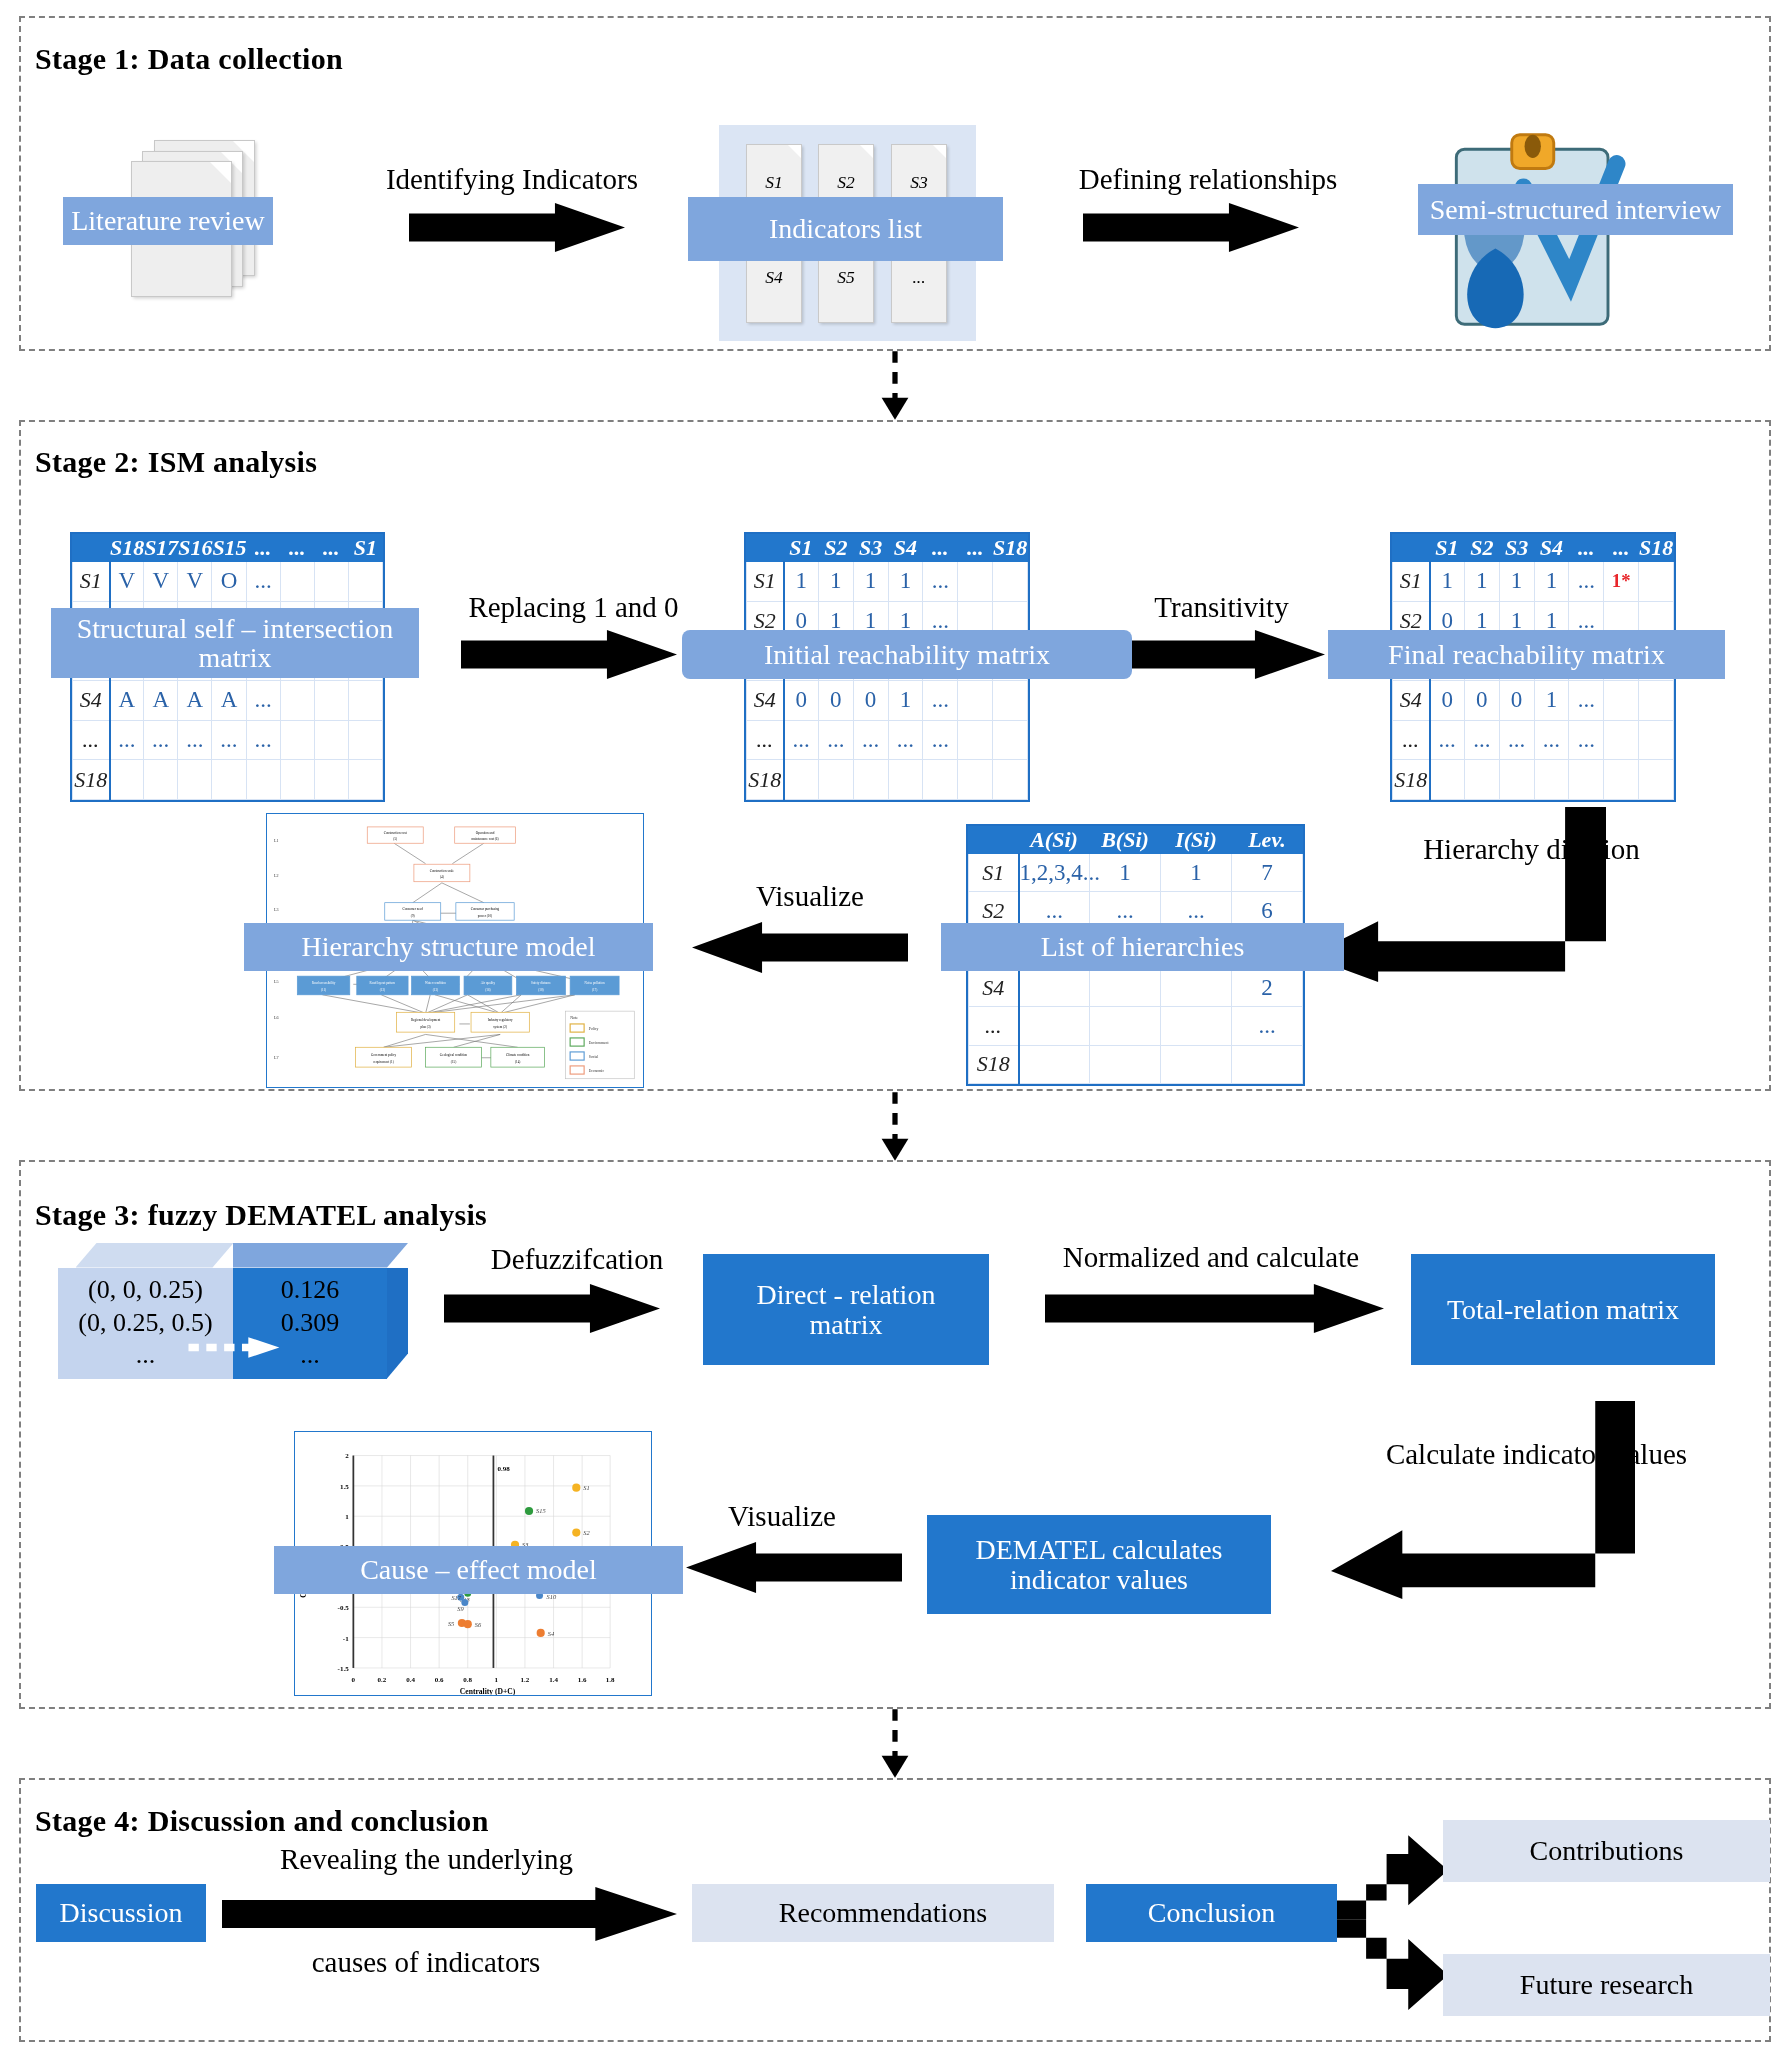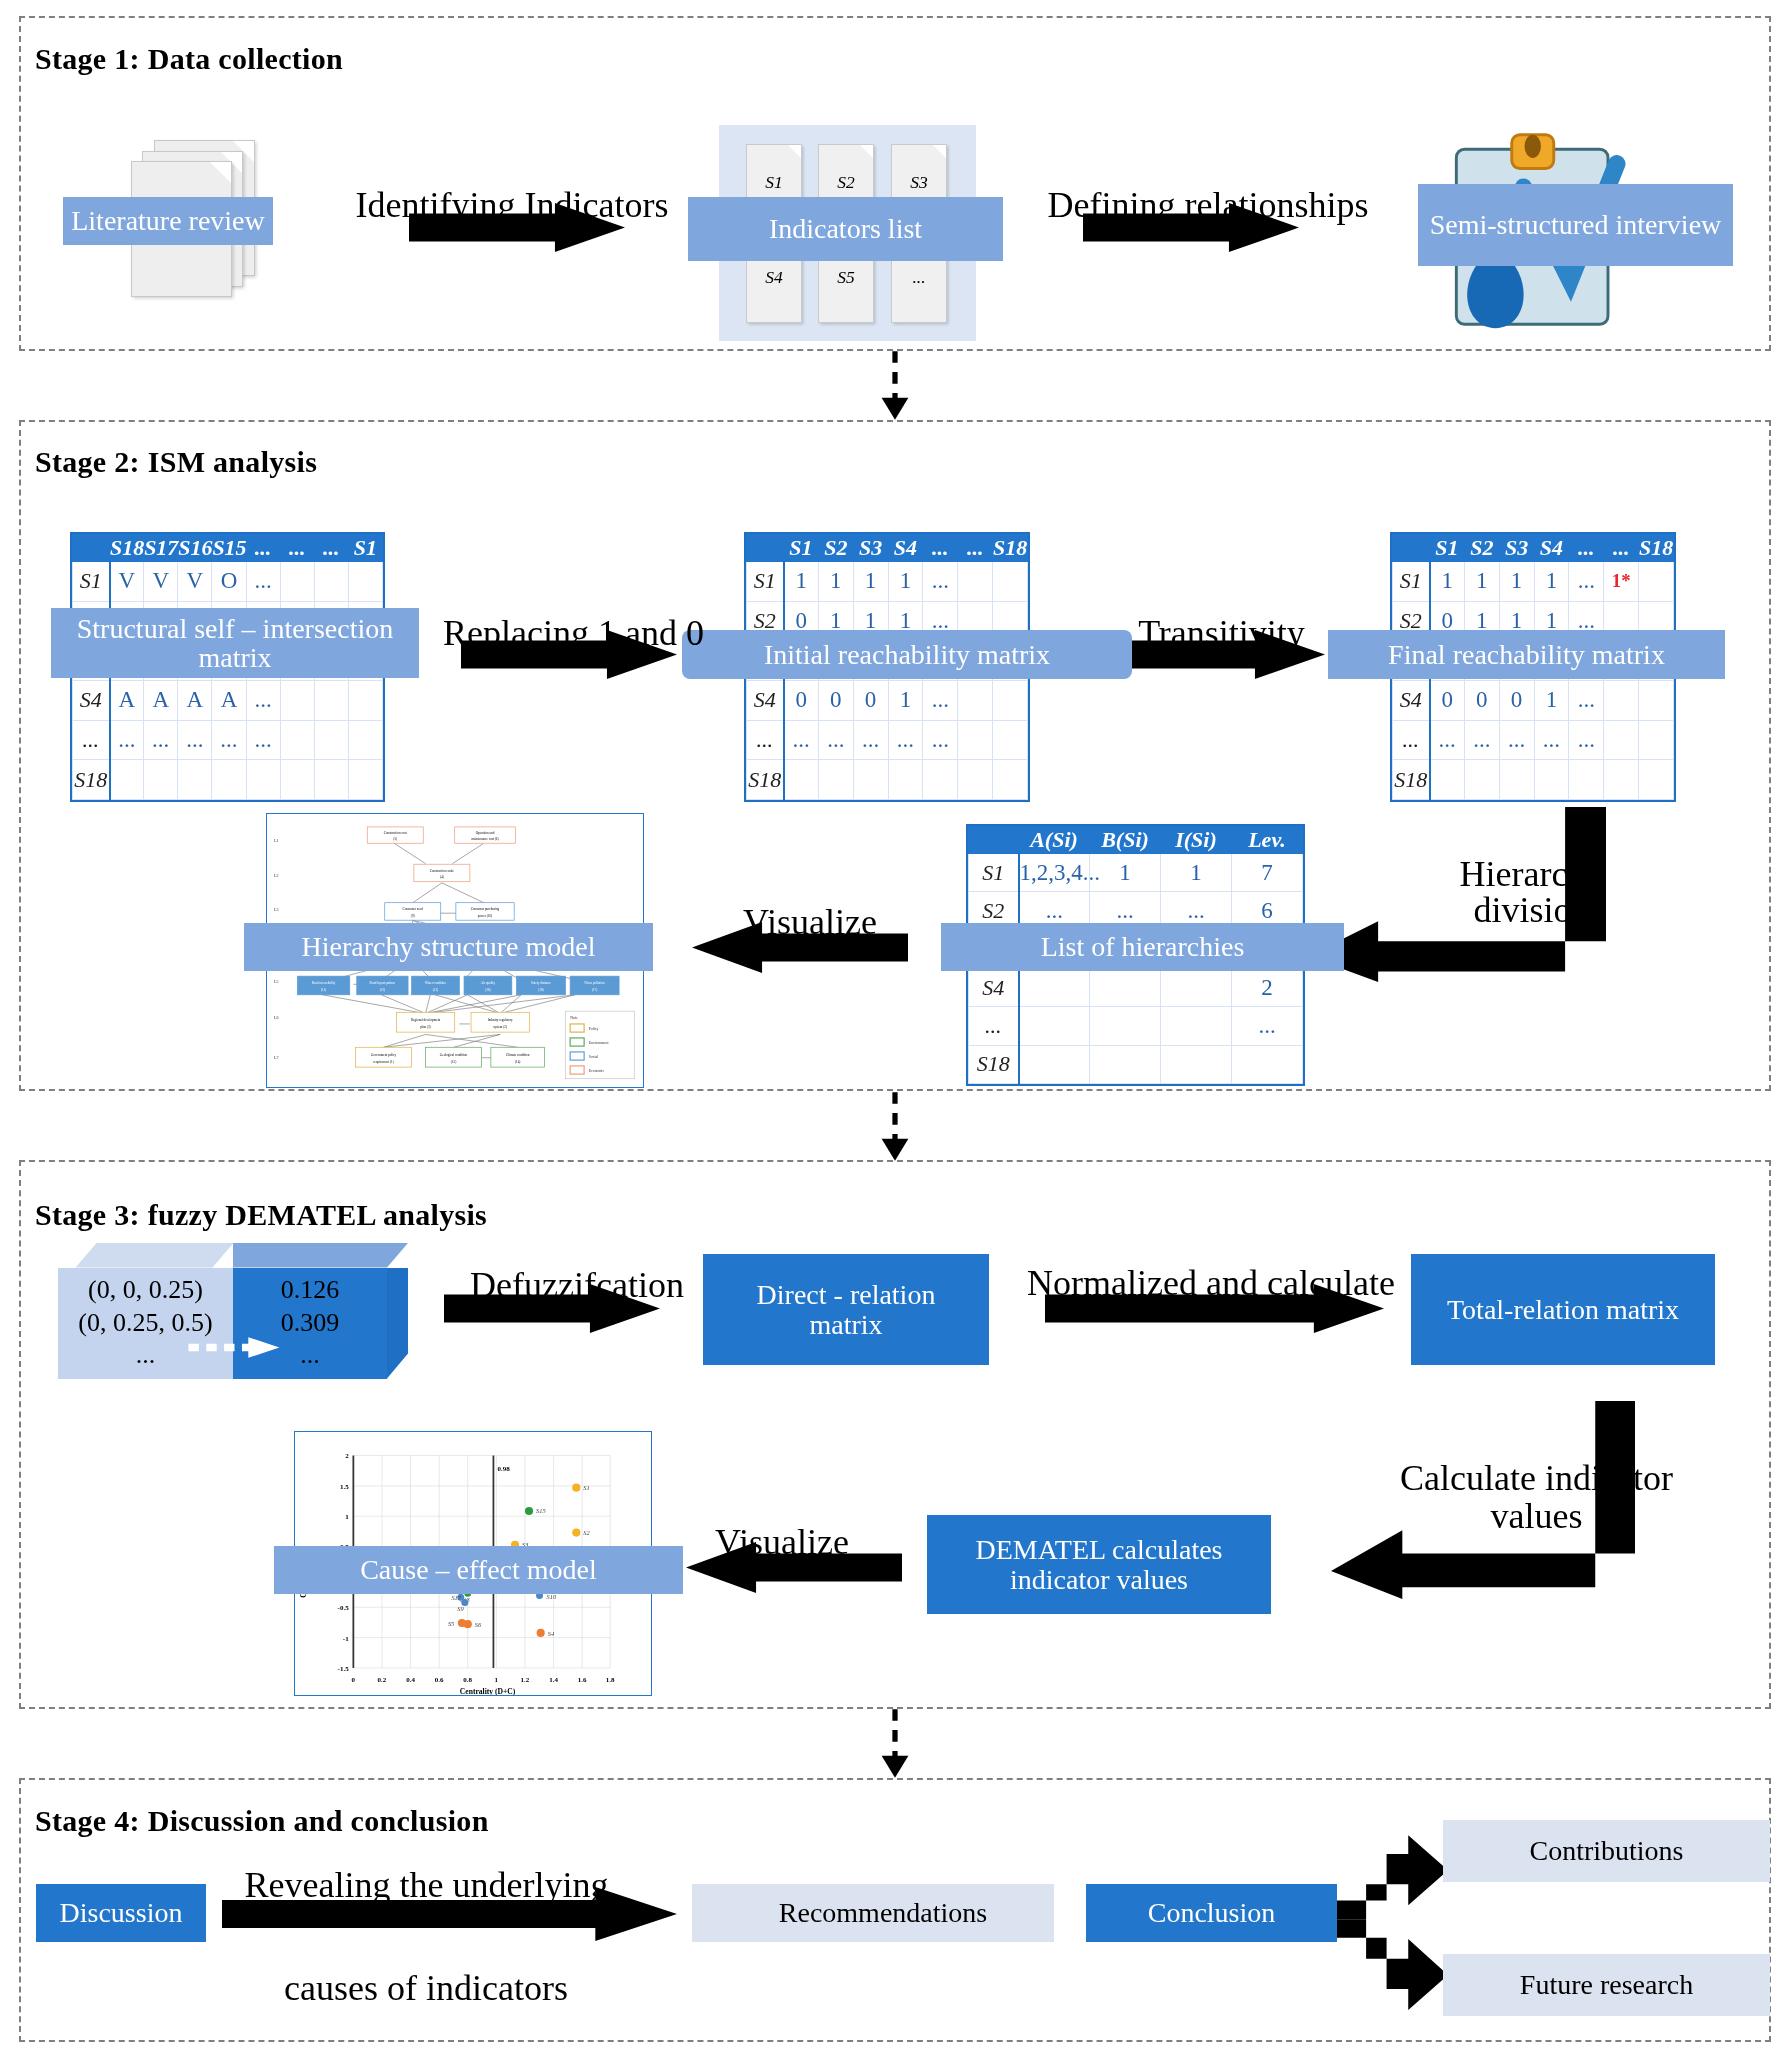--- a/index.html
+++ b/index.html
@@ -9,21 +9,21 @@
   .stage{position:absolute;border:2.3px dashed #7f7f7f;box-sizing:border-box;}
   .stage-title{position:absolute;font-weight:bold;font-size:30px;letter-spacing:0.3px;white-space:nowrap;}
 
   
   .band{position:absolute;background:#7fa6dd;color:#fff;display:flex;align-items:center;justify-content:center;
         text-align:center;font-size:28px;line-height:1.05;box-sizing:border-box;z-index:6;}
   .band.solid{background:#2277cc;}
   .band.pale{background:#dce3f0;color:#000;}
 
   
-  .lbl{position:absolute;font-size:36px;white-space:nowrap;text-align:center;z-index:7;margin-top:21px;}
+  .lbl{position:absolute;font-size:29px;white-space:nowrap;text-align:center;z-index:7;}
   .lbl.two{white-space:normal;line-height:1.0;}
 
   
   .arrow{position:absolute;z-index:5;}
   .arrow svg{display:block;width:100%;height:100%;}
 
   
   .vconn{position:absolute;z-index:4;}
 
   
@@ -121,21 +121,21 @@
 <div class="clipboard" style="left:1424px;top:123px;width:228px;height:210px;">
   <svg viewBox="0 0 390 360" width="228" height="210">
     <rect x="55" y="45" width="260" height="300" rx="14" fill="#cfe2ec" stroke="#3d6b78" stroke-width="5"></rect>
     <rect x="150" y="20" width="72" height="58" rx="14" fill="#f0a829" stroke="#c07a10" stroke-width="5"></rect>
     <ellipse cx="186" cy="40" rx="14" ry="20" fill="#8a5a0a"></ellipse>
     <path d="M170 110 L250 270 L330 70" fill="none" stroke="#2e86c8" stroke-width="30" stroke-linecap="round"></path>
     <ellipse cx="120" cy="180" rx="52" ry="74" fill="#3f7fbe" opacity=".75"></ellipse>
     <path d="M122 215 C55 250 60 350 122 352 C184 350 189 250 122 215 Z" fill="#1769b5"></path>
   </svg>
 </div>
-<div class="band" style="left:1418px;top:184px;width:315px;height:82px;">Semi-structured interview</div>
+<div class="band" style="left:1418px;top:184px;width:315px;height:51px;">Semi-structured interview</div>
 
 <div class="vconn" style="left:863px;top:351px;width:64px;height:69px;">
   <svg viewBox="0 0 110 118" width="64" height="69">
     <line x1="55" y1="0" x2="55" y2="84" stroke="#000" stroke-width="9" stroke-dasharray="20 16"></line>
     <polygon points="32,80 78,80 55,118" fill="#000"></polygon>
   </svg>
 </div>
 
 <div class="stage" style="left:18.7px;top:420px;width:1752px;height:671px;"></div>
 <div class="stage-title" style="left:35px;top:445px;">Stage 2: ISM analysis</div>

